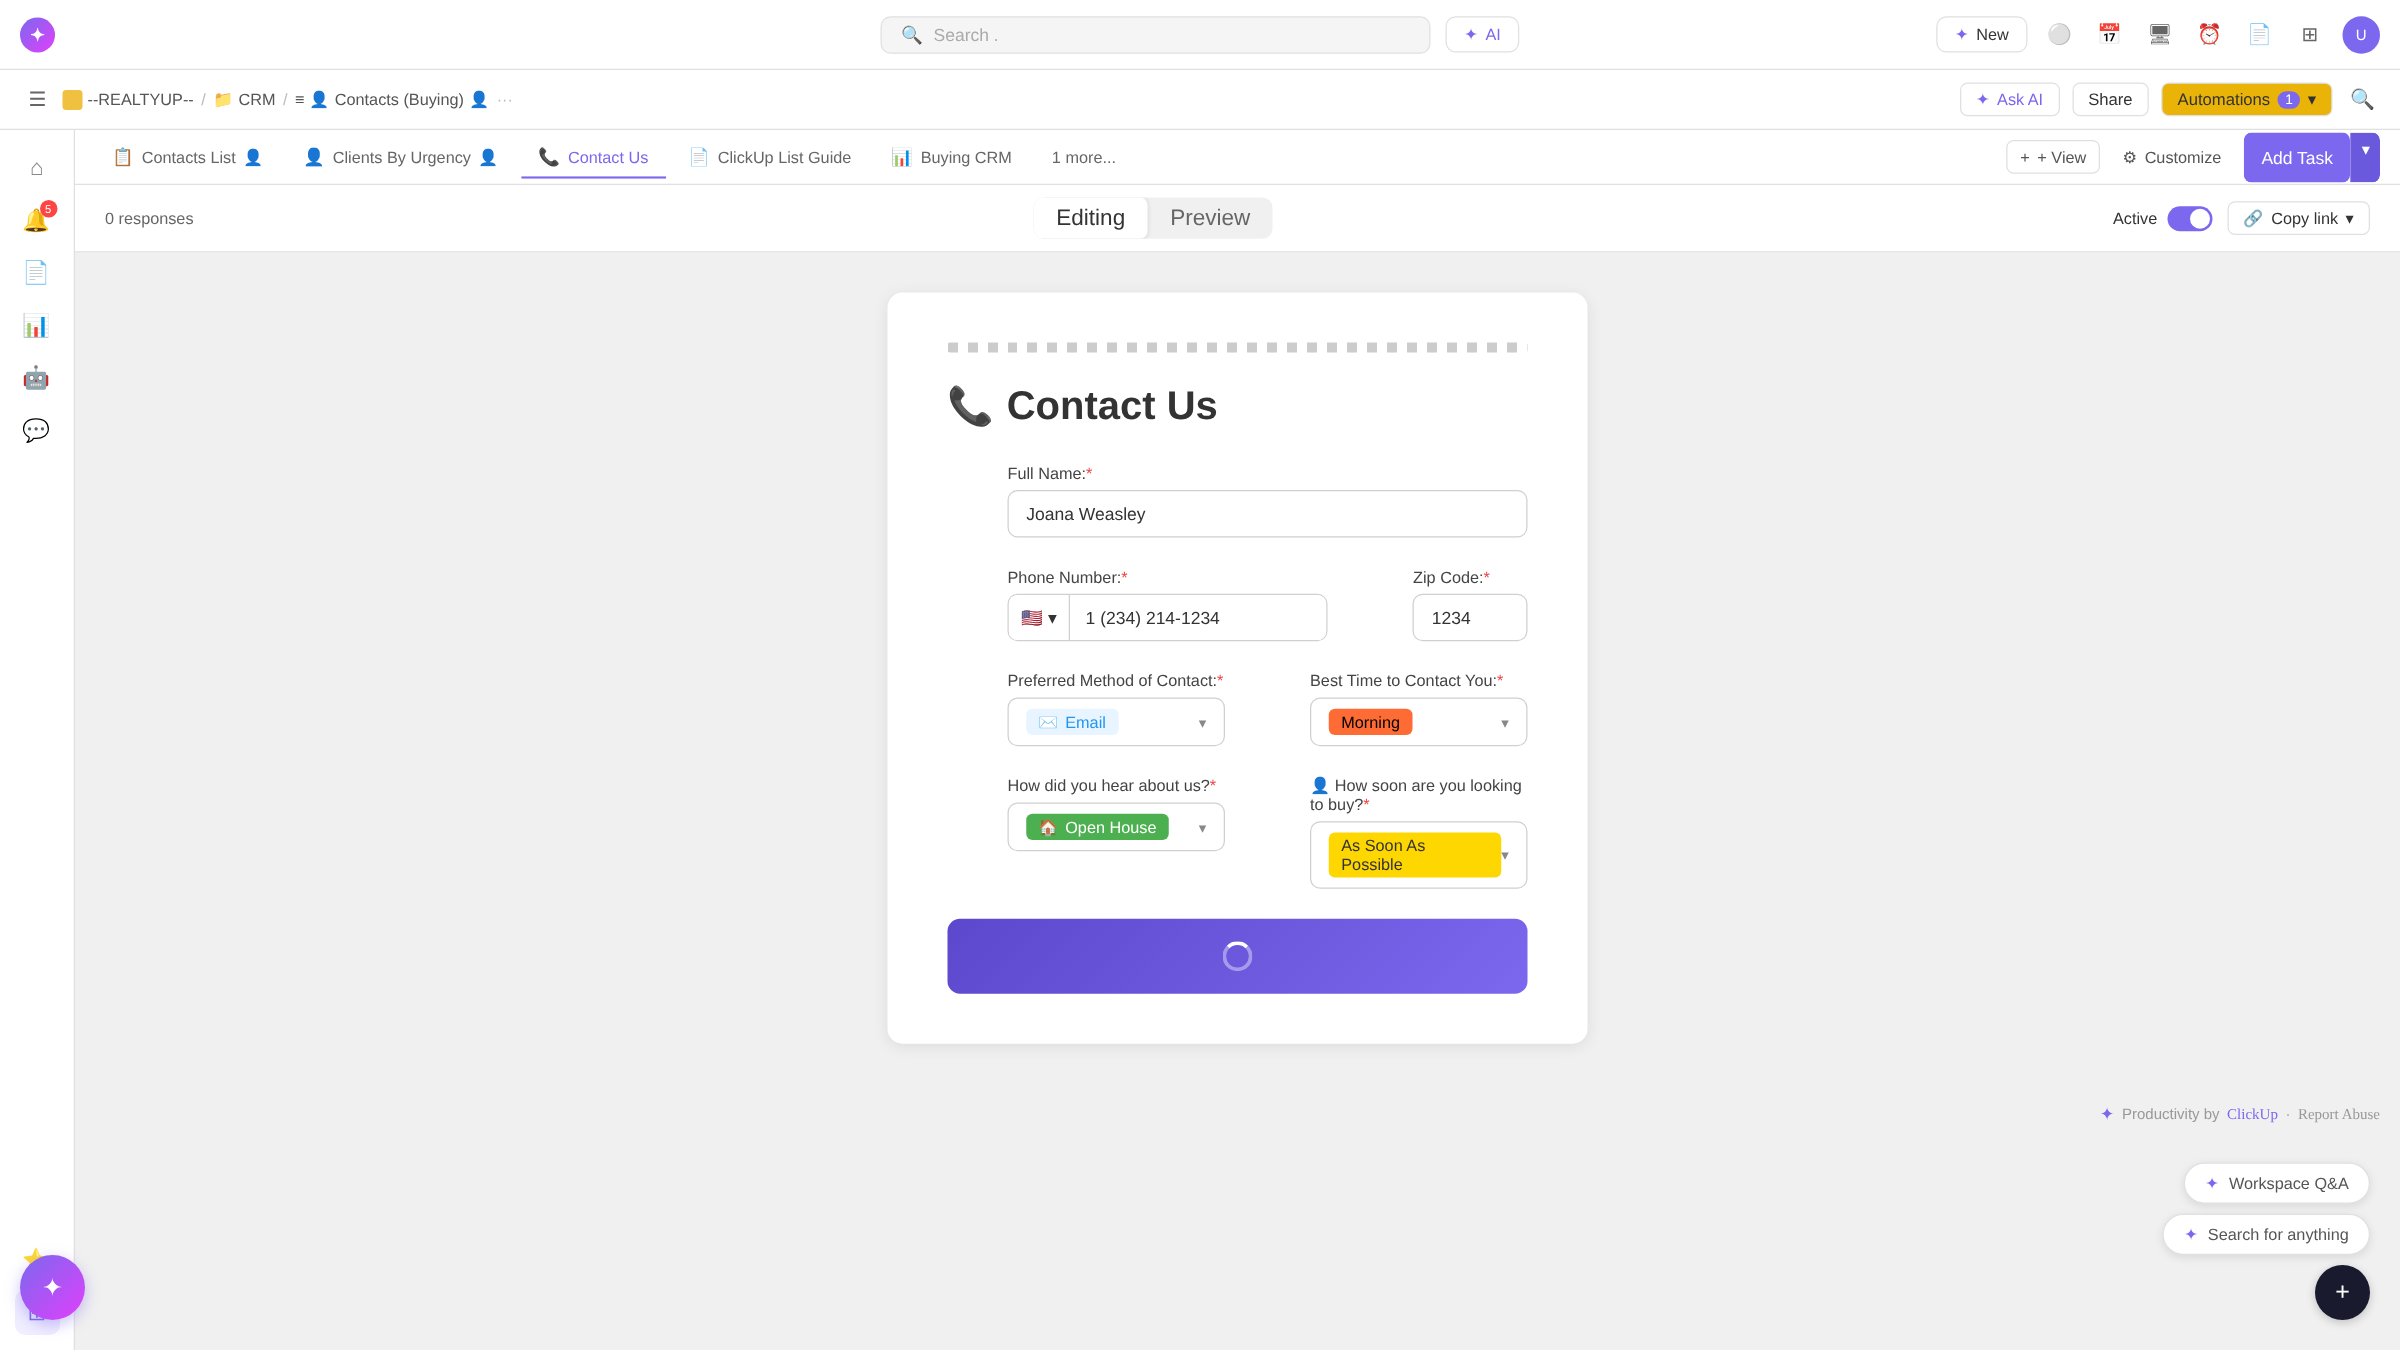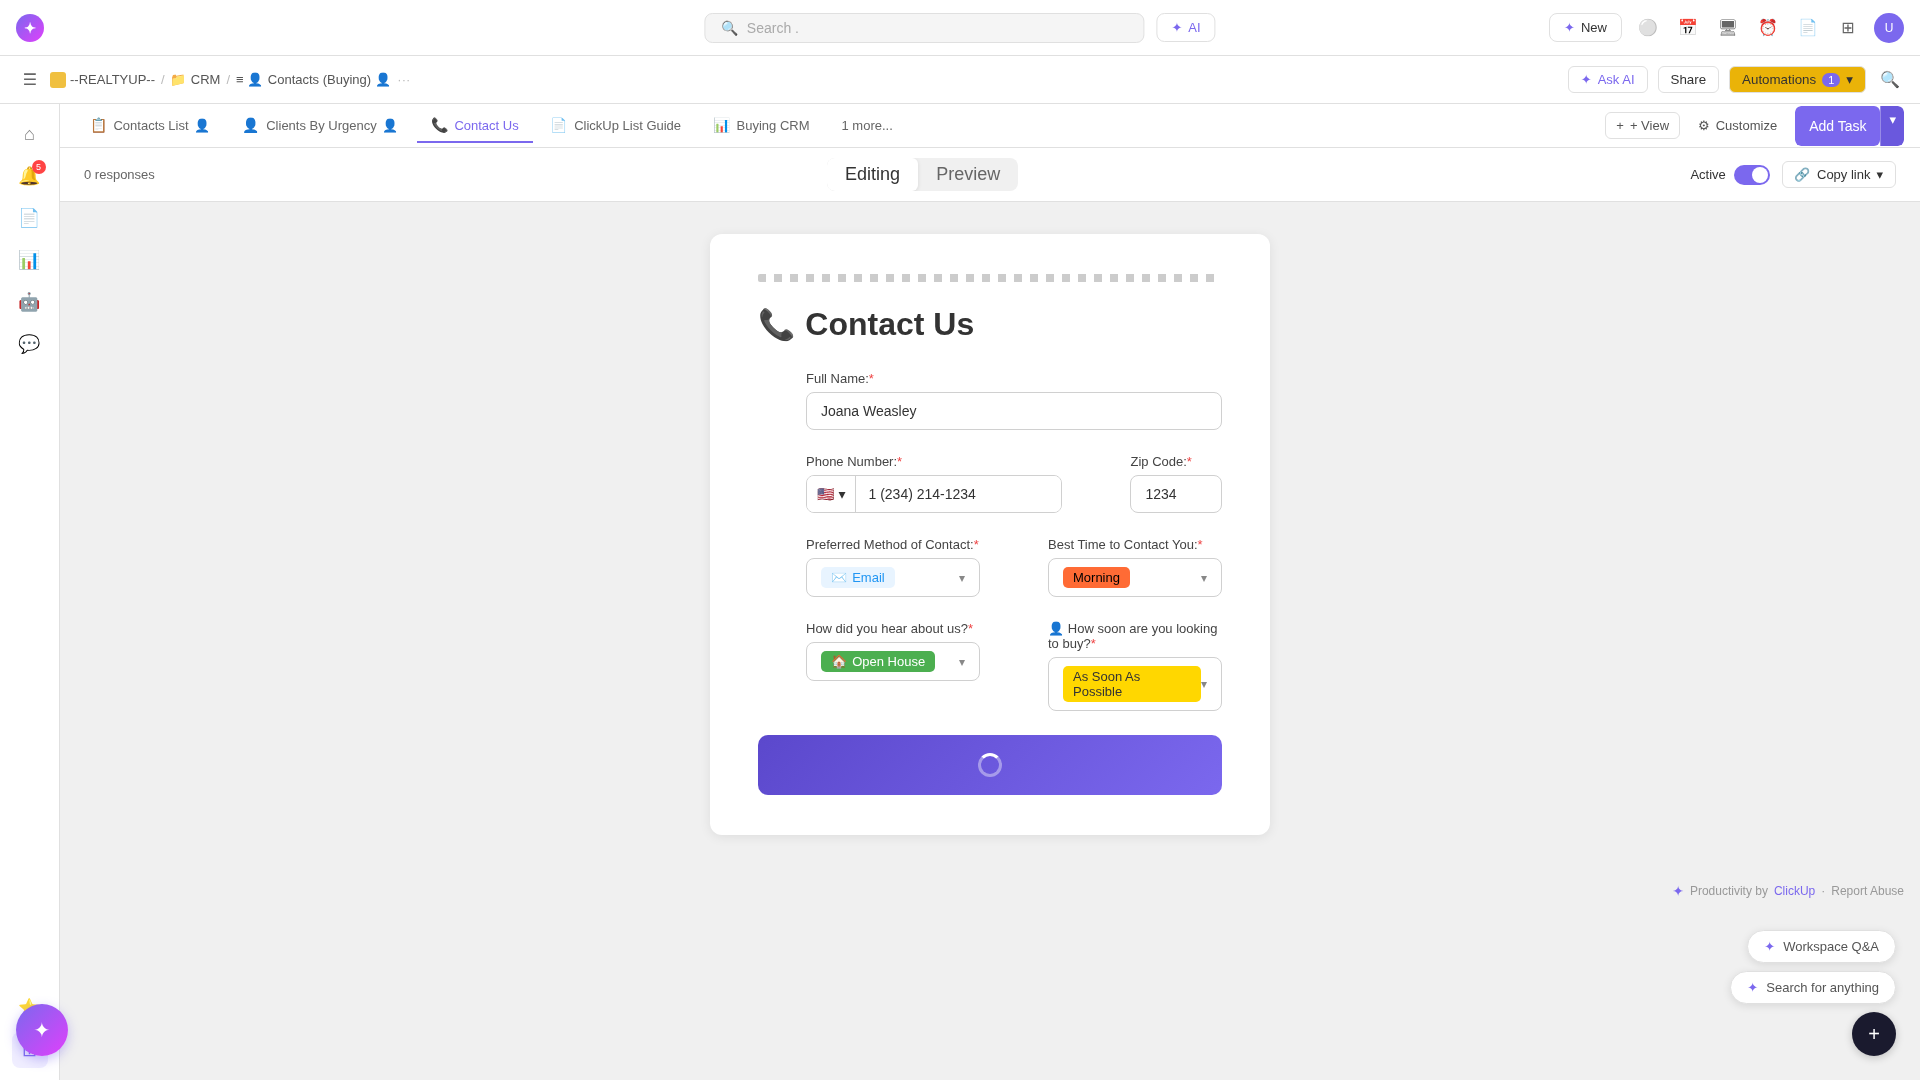--- a/index.html
+++ b/index.html
@@ -186,21 +186,21 @@
       border-top-color: white; border-radius: 50%;
       animation: spin 0.8s linear infinite;
     }
     @keyframes spin { to { transform: rotate(360deg); } }
 
     
     .form-footer {
       text-align: center; padding: 16px; color: #999; font-size: 12px;
       display: flex; align-items: center; justify-content: center; gap: 6px;
     }
-    .footer-link { color: #7b68ee; text-decoration: none; cursor: pointer; }
+    .footer-link { color: #7b68ee; text-decoration: none; cursor: pointer; font-family: Liberation Serif, serif; }
 
     
     .bottom-right {
       position: fixed; bottom: 24px; right: 24px;
       display: flex; flex-direction: column; align-items: flex-end; gap: 8px;
     }
     .helper-btn {
       display: flex; align-items: center; gap: 8px;
       background: #fff; border: 1px solid #e0e0e0; border-radius: 20px;
       padding: 8px 16px; cursor: pointer; font-size: 13px; color: #555;

